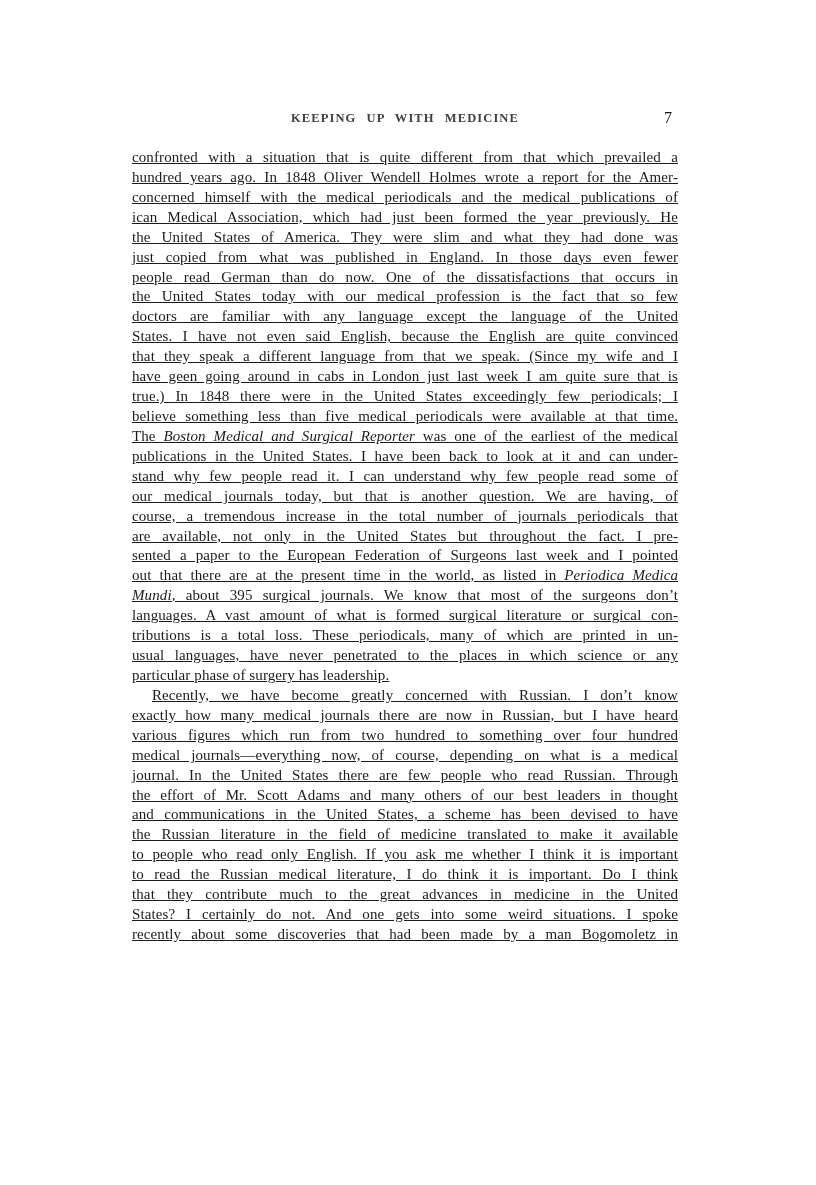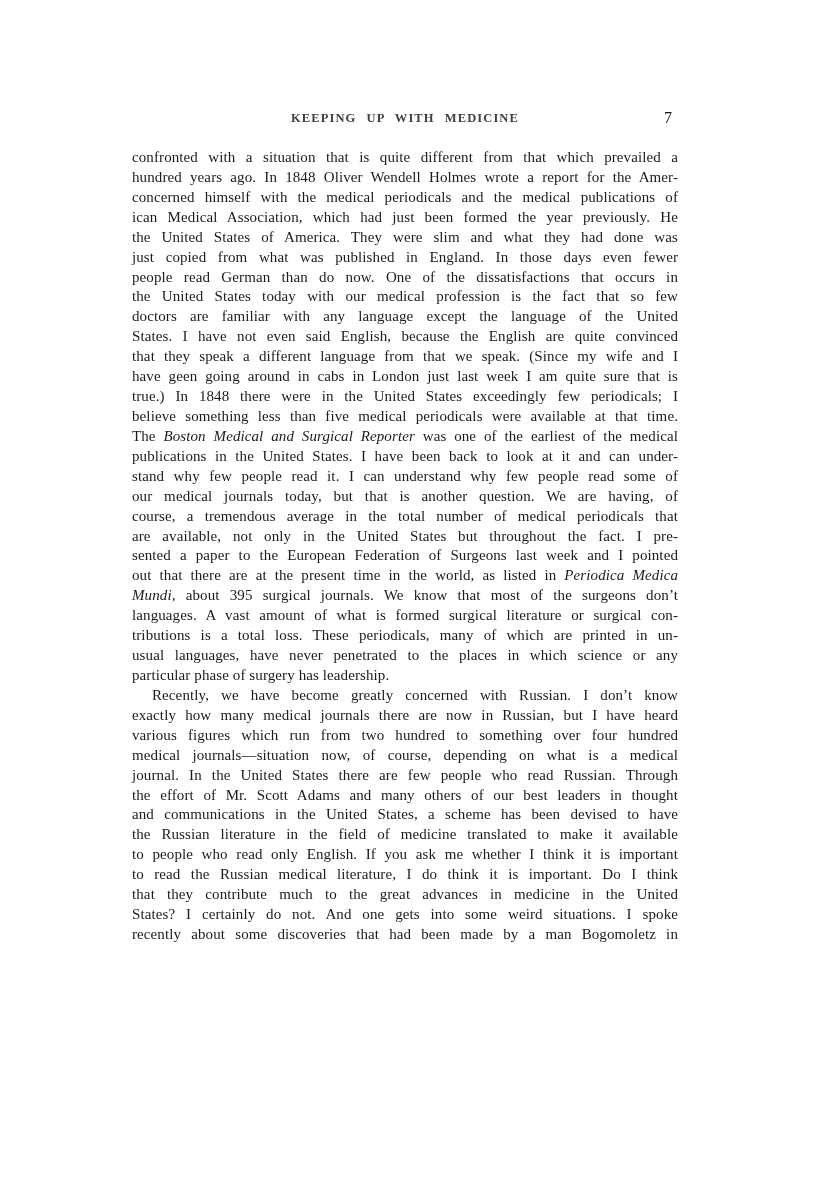--- a/index.html
+++ b/index.html
@@ -33,21 +33,21 @@
     word-spacing: 6px;
     color: #404040;
   }
   .page-number {
     position: absolute;
     right: 6px;
     top: -2px;
     font-size: 16px;
     color: #161616;
   }
-  .body-text { width: 546px; }
+  .body-text { width: 546px; text-decoration: underline; }
   .line {
     font-size: 15px;
     line-height: 19.93px;
     height: 19.93px;
     text-align: justify;
     text-align-last: justify;
     white-space: normal;
     letter-spacing: 0.1px;
   }
   .line.para-end { text-align-last: left; }
@@ -75,33 +75,33 @@
         <div class="line"><span>doctors are familiar with any language except the language of the United</span></div>
         <div class="line"><span>States. I have not even said English, because the English are quite convinced</span></div>
         <div class="line"><span>that they speak a different language from that we speak. (Since my wife and I</span></div>
         <div class="line"><span>have geen going around in cabs in London just last week I am quite sure that is</span></div>
         <div class="line"><span>true.) In 1848 there were in the United States exceedingly few periodicals; I</span></div>
         <div class="line"><span>believe something less than five medical periodicals were available at that time.</span></div>
         <div class="line"><span>The </span><span class="italic">Boston Medical and Surgical Reporter</span><span> was one of the earliest of the medical</span></div>
         <div class="line"><span>publications in the United States. I have been back to look at it and can under-</span></div>
         <div class="line"><span>stand why few people read it. I can understand why few people read some of</span></div>
         <div class="line"><span>our medical journals today, but that is another question. We are having, of</span></div>
-        <div class="line"><span>course, a tremendous average in the total number of medical periodicals that</span></div>
+        <div class="line"><span>course, a tremendous increase in the total number of journals periodicals that</span></div>
         <div class="line"><span>are available, not only in the United States but throughout the fact. I pre-</span></div>
         <div class="line"><span>sented a paper to the European Federation of Surgeons last week and I pointed</span></div>
         <div class="line"><span>out that there are at the present time in the world, as listed in </span><span class="italic">Periodica Medica</span></div>
         <div class="line"><span class="italic">Mundi</span><span>, about 395 surgical journals. We know that most of the surgeons don’t</span></div>
         <div class="line"><span>languages. A vast amount of what is formed surgical literature or surgical con-</span></div>
         <div class="line"><span>tributions is a total loss. These periodicals, many of which are printed in un-</span></div>
         <div class="line"><span>usual languages, have never penetrated to the places in which science or any</span></div>
         <div class="line para-end"><span>particular phase of surgery has leadership.</span></div>
         <div class="line indent"><span>Recently, we have become greatly concerned with Russian. I don’t know</span></div>
         <div class="line"><span>exactly how many medical journals there are now in Russian, but I have heard</span></div>
         <div class="line"><span>various figures which run from two hundred to something over four hundred</span></div>
-        <div class="line"><span>medical journals—situation now, of course, depending on what is a medical</span></div>
+        <div class="line"><span>medical journals—everything now, of course, depending on what is a medical</span></div>
         <div class="line"><span>journal. In the United States there are few people who read Russian. Through</span></div>
         <div class="line"><span>the effort of Mr. Scott Adams and many others of our best leaders in thought</span></div>
         <div class="line"><span>and communications in the United States, a scheme has been devised to have</span></div>
         <div class="line"><span>the Russian literature in the field of medicine translated to make it available</span></div>
         <div class="line"><span>to people who read only English. If you ask me whether I think it is important</span></div>
         <div class="line"><span>to read the Russian medical literature, I do think it is important. Do I think</span></div>
         <div class="line"><span>that they contribute much to the great advances in medicine in the United</span></div>
         <div class="line"><span>States? I certainly do not. And one gets into some weird situations. I spoke</span></div>
         <div class="line"><span>recently about some discoveries that had been made by a man Bogomoletz in</span></div>
       </div>

